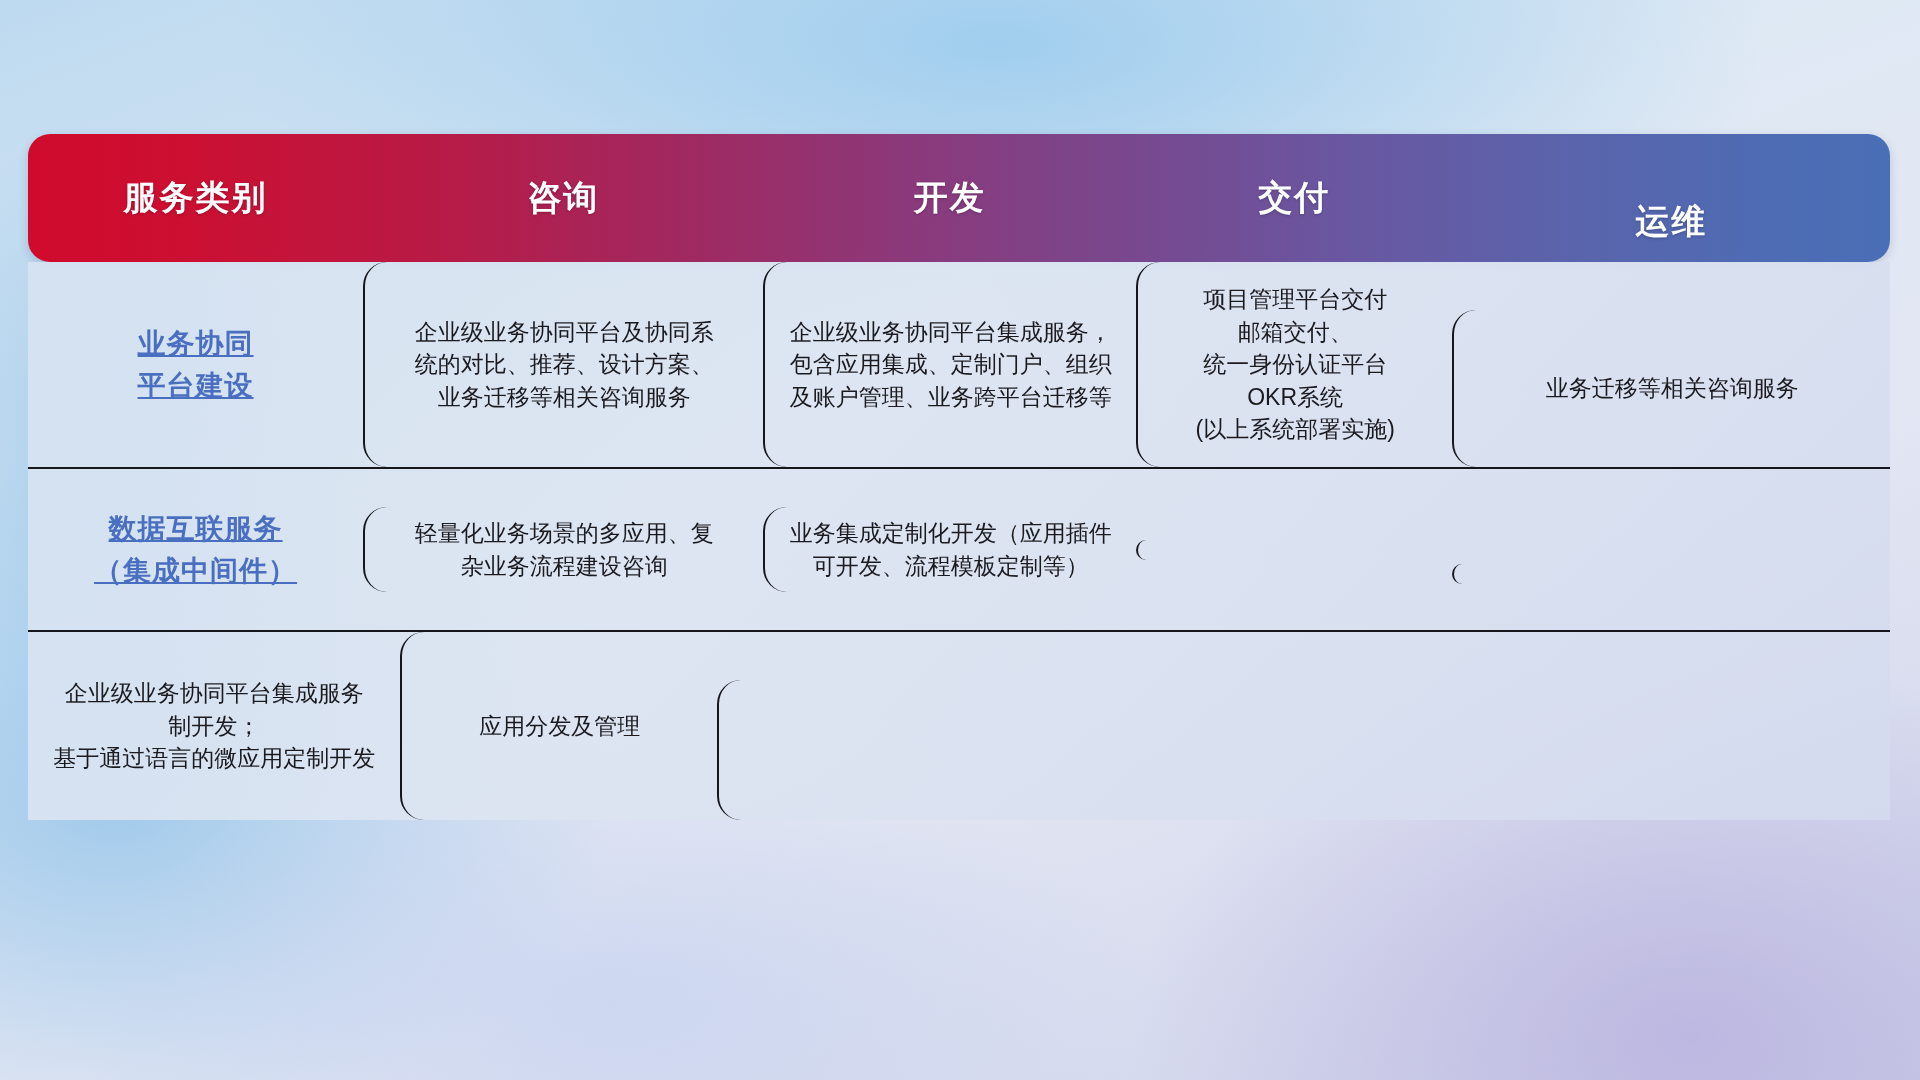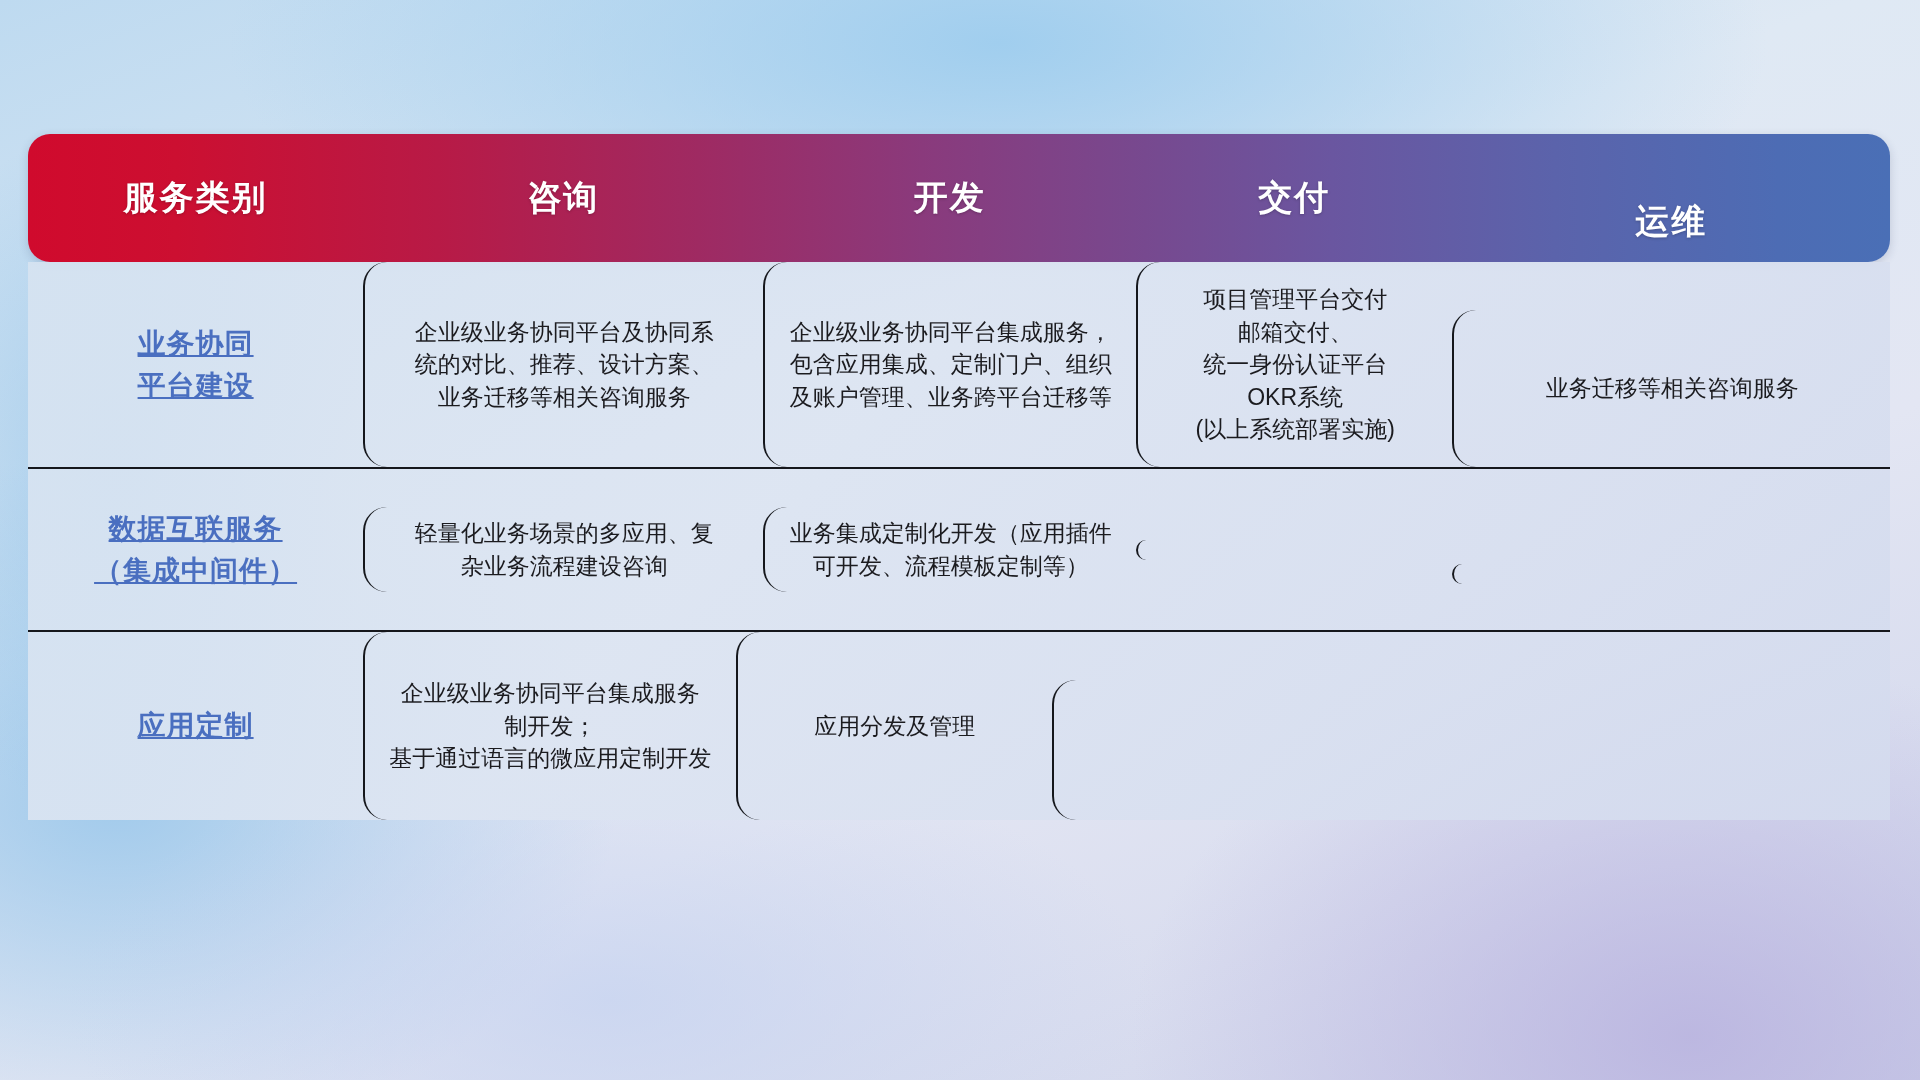--- a/index.html
+++ b/index.html
@@ -178,21 +178,20 @@
 （集成中间件）</div>
       <div class="body-cell col-1">轻量化业务场景的多应用、复
 杂业务流程建设咨询</div>
       <div class="body-cell col-2">业务集成定制化开发（应用插件
 可开发、流程模板定制等）</div>
       <div class="body-cell col-3"></div>
       <div class="body-cell col-4"></div>
     </div>
 
     <div class="body-row row-2">
-      <div class="body-cell cell-category col-0">应用定制</div>
       <div class="body-cell col-2">企业级业务协同平台集成服务
 制开发；
 基于通过语言的微应用定制开发</div>
       <div class="body-cell col-3">应用分发及管理</div>
       <div class="body-cell col-4"></div>
     </div>
 
   </div>
 </div>
 

